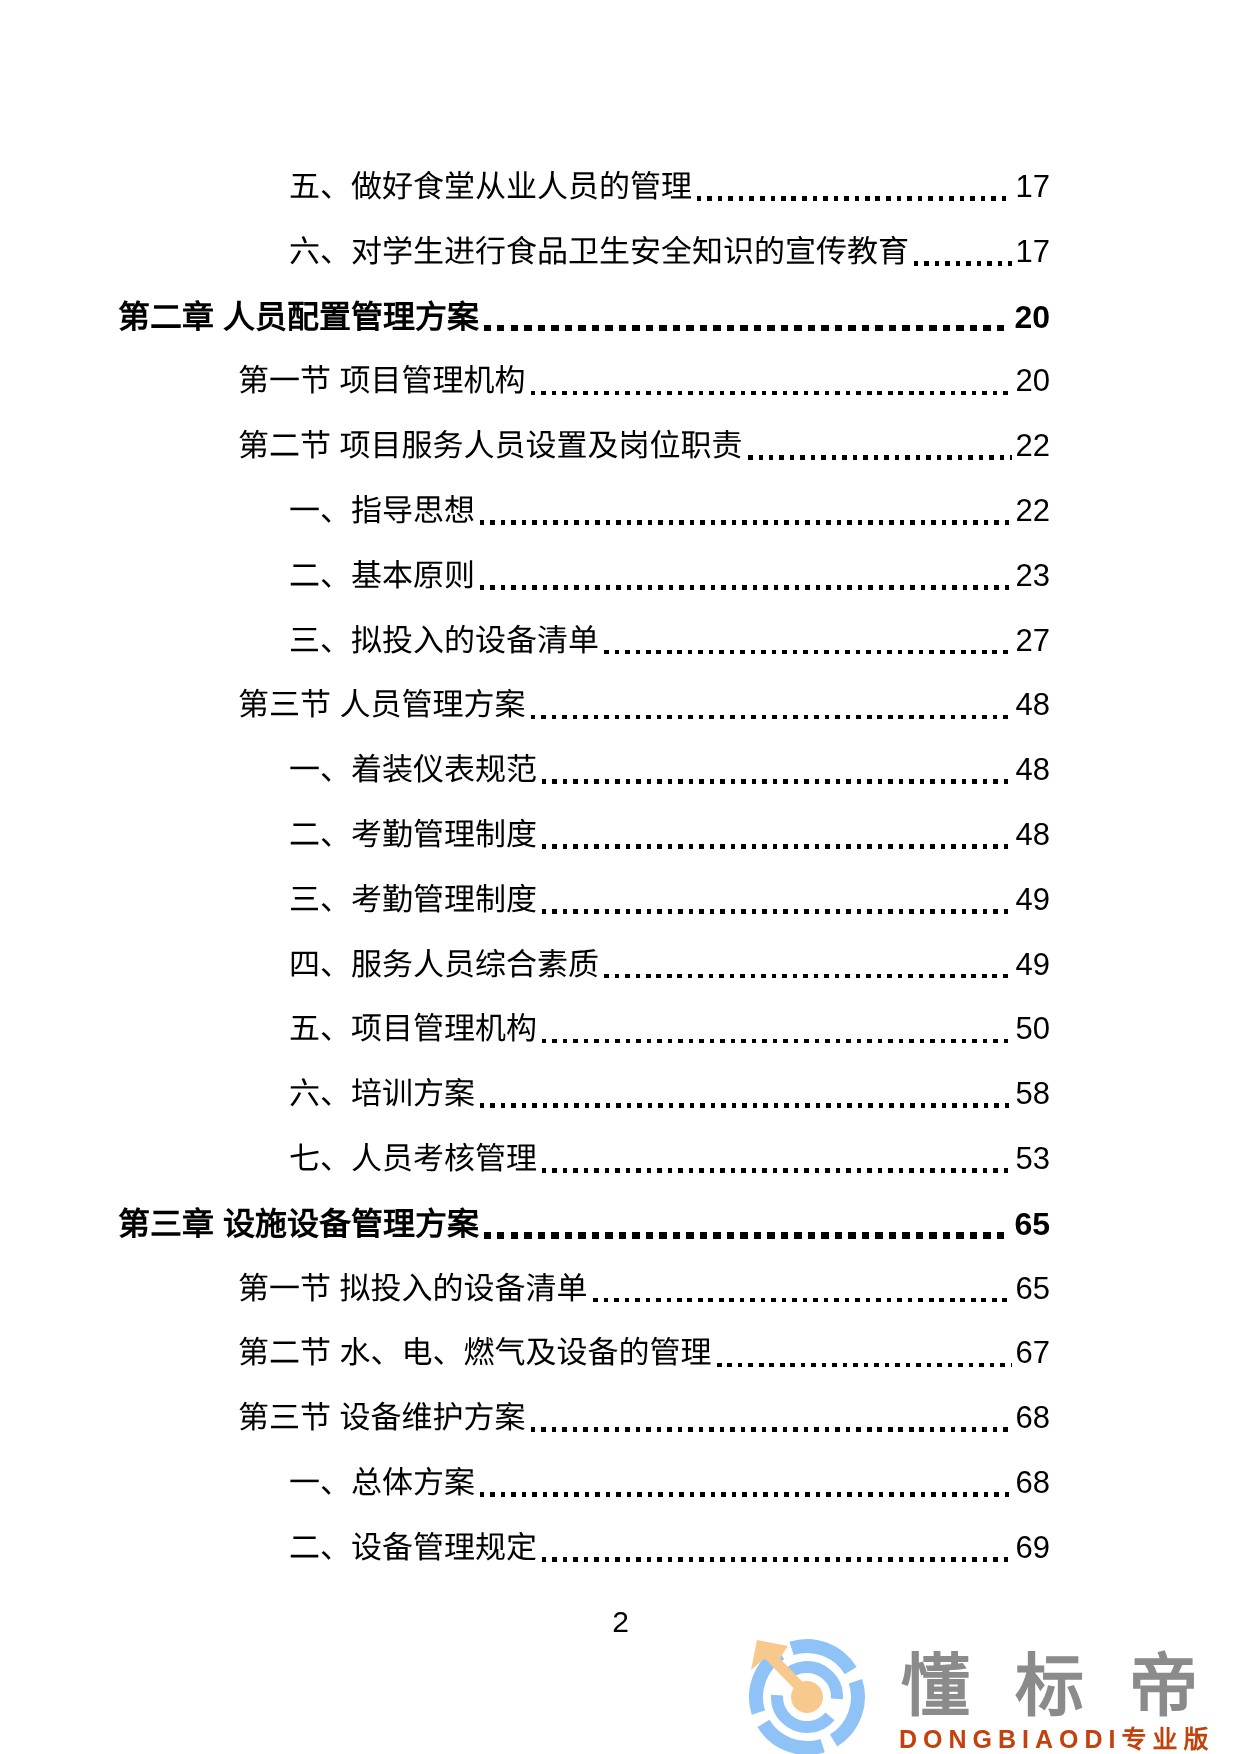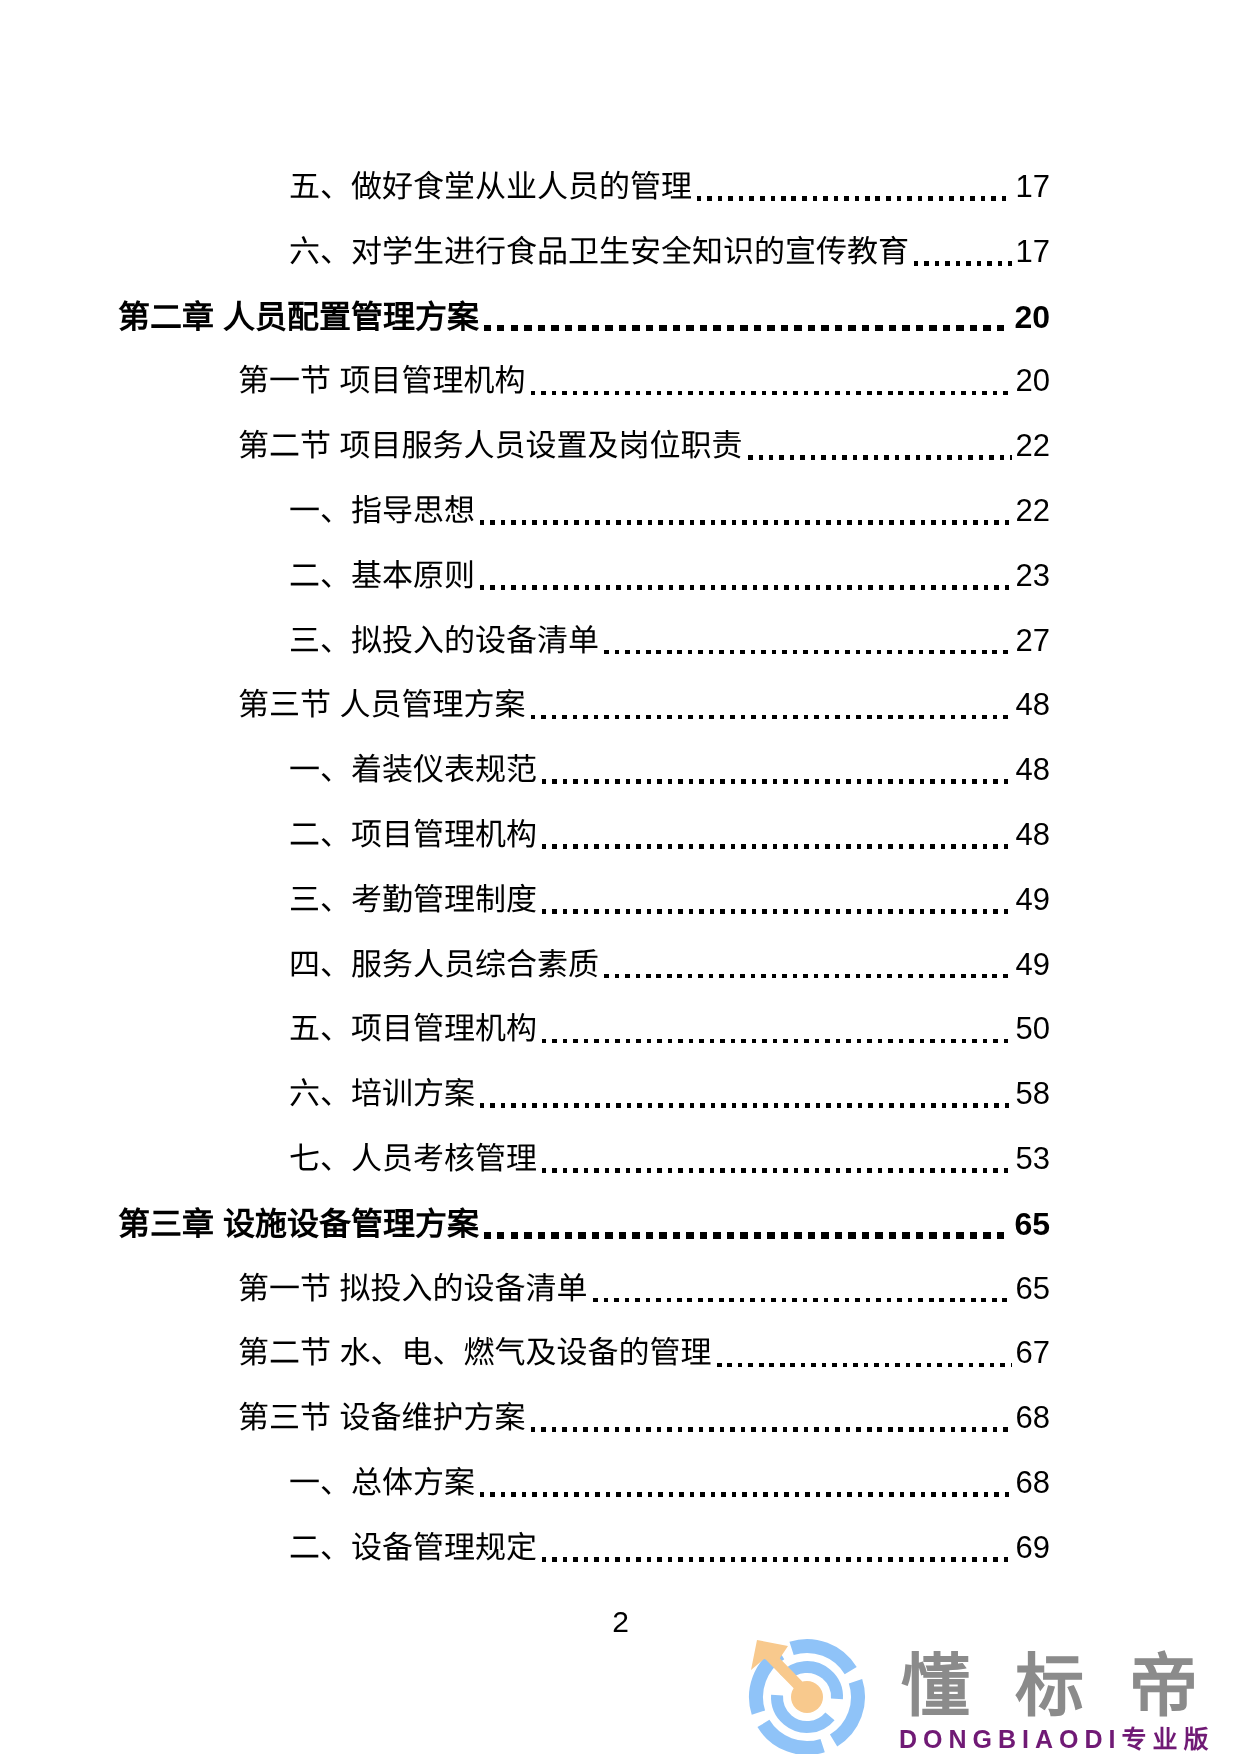--- a/index.html
+++ b/index.html
@@ -112,21 +112,21 @@
     <span class="toc-label">第三节 人员管理方案</span>
     <span class="leader"></span>
     <span class="toc-page">48</span>
   </div>
       <div class="toc-row lvl3">
     <span class="toc-label">一、着装仪表规范</span>
     <span class="leader"></span>
     <span class="toc-page">48</span>
   </div>
       <div class="toc-row lvl3">
-    <span class="toc-label">二、项目管理机构</span>
+    <span class="toc-label">二、考勤管理制度</span>
     <span class="leader"></span>
     <span class="toc-page">48</span>
   </div>
       <div class="toc-row lvl3">
     <span class="toc-label">三、考勤管理制度</span>
     <span class="leader"></span>
     <span class="toc-page">49</span>
   </div>
       <div class="toc-row lvl3">
     <span class="toc-label">四、服务人员综合素质</span>
@@ -193,16 +193,16 @@
         <circle cx="63" cy="63" r="30" fill="none" stroke="#8fc3f8" stroke-width="12" stroke-dasharray="75 19.2"></circle>
       </g>
 
       <line x1="22" y1="18" x2="58" y2="55" stroke="#f8c98d" stroke-width="11" stroke-linecap="round"></line>
 
       <path d="M7,36 L13,6 L44,12 L34,27 L20,25 Z" fill="#f8c98d"></path>
 
       <circle cx="63" cy="63" r="16" fill="#f8c98d"></circle>
     </svg>
     <div class="wm-cn" style="color: rgb(139, 139, 139);">懂标帝</div>
-    <div class="wm-en" style="color: #701a75;">DONGBIAODI专业版</div>
+    <div class="wm-en" style="color: #c2410c;">DONGBIAODI专业版</div>
   </div>
 
 </div>
 
 </body></html>

